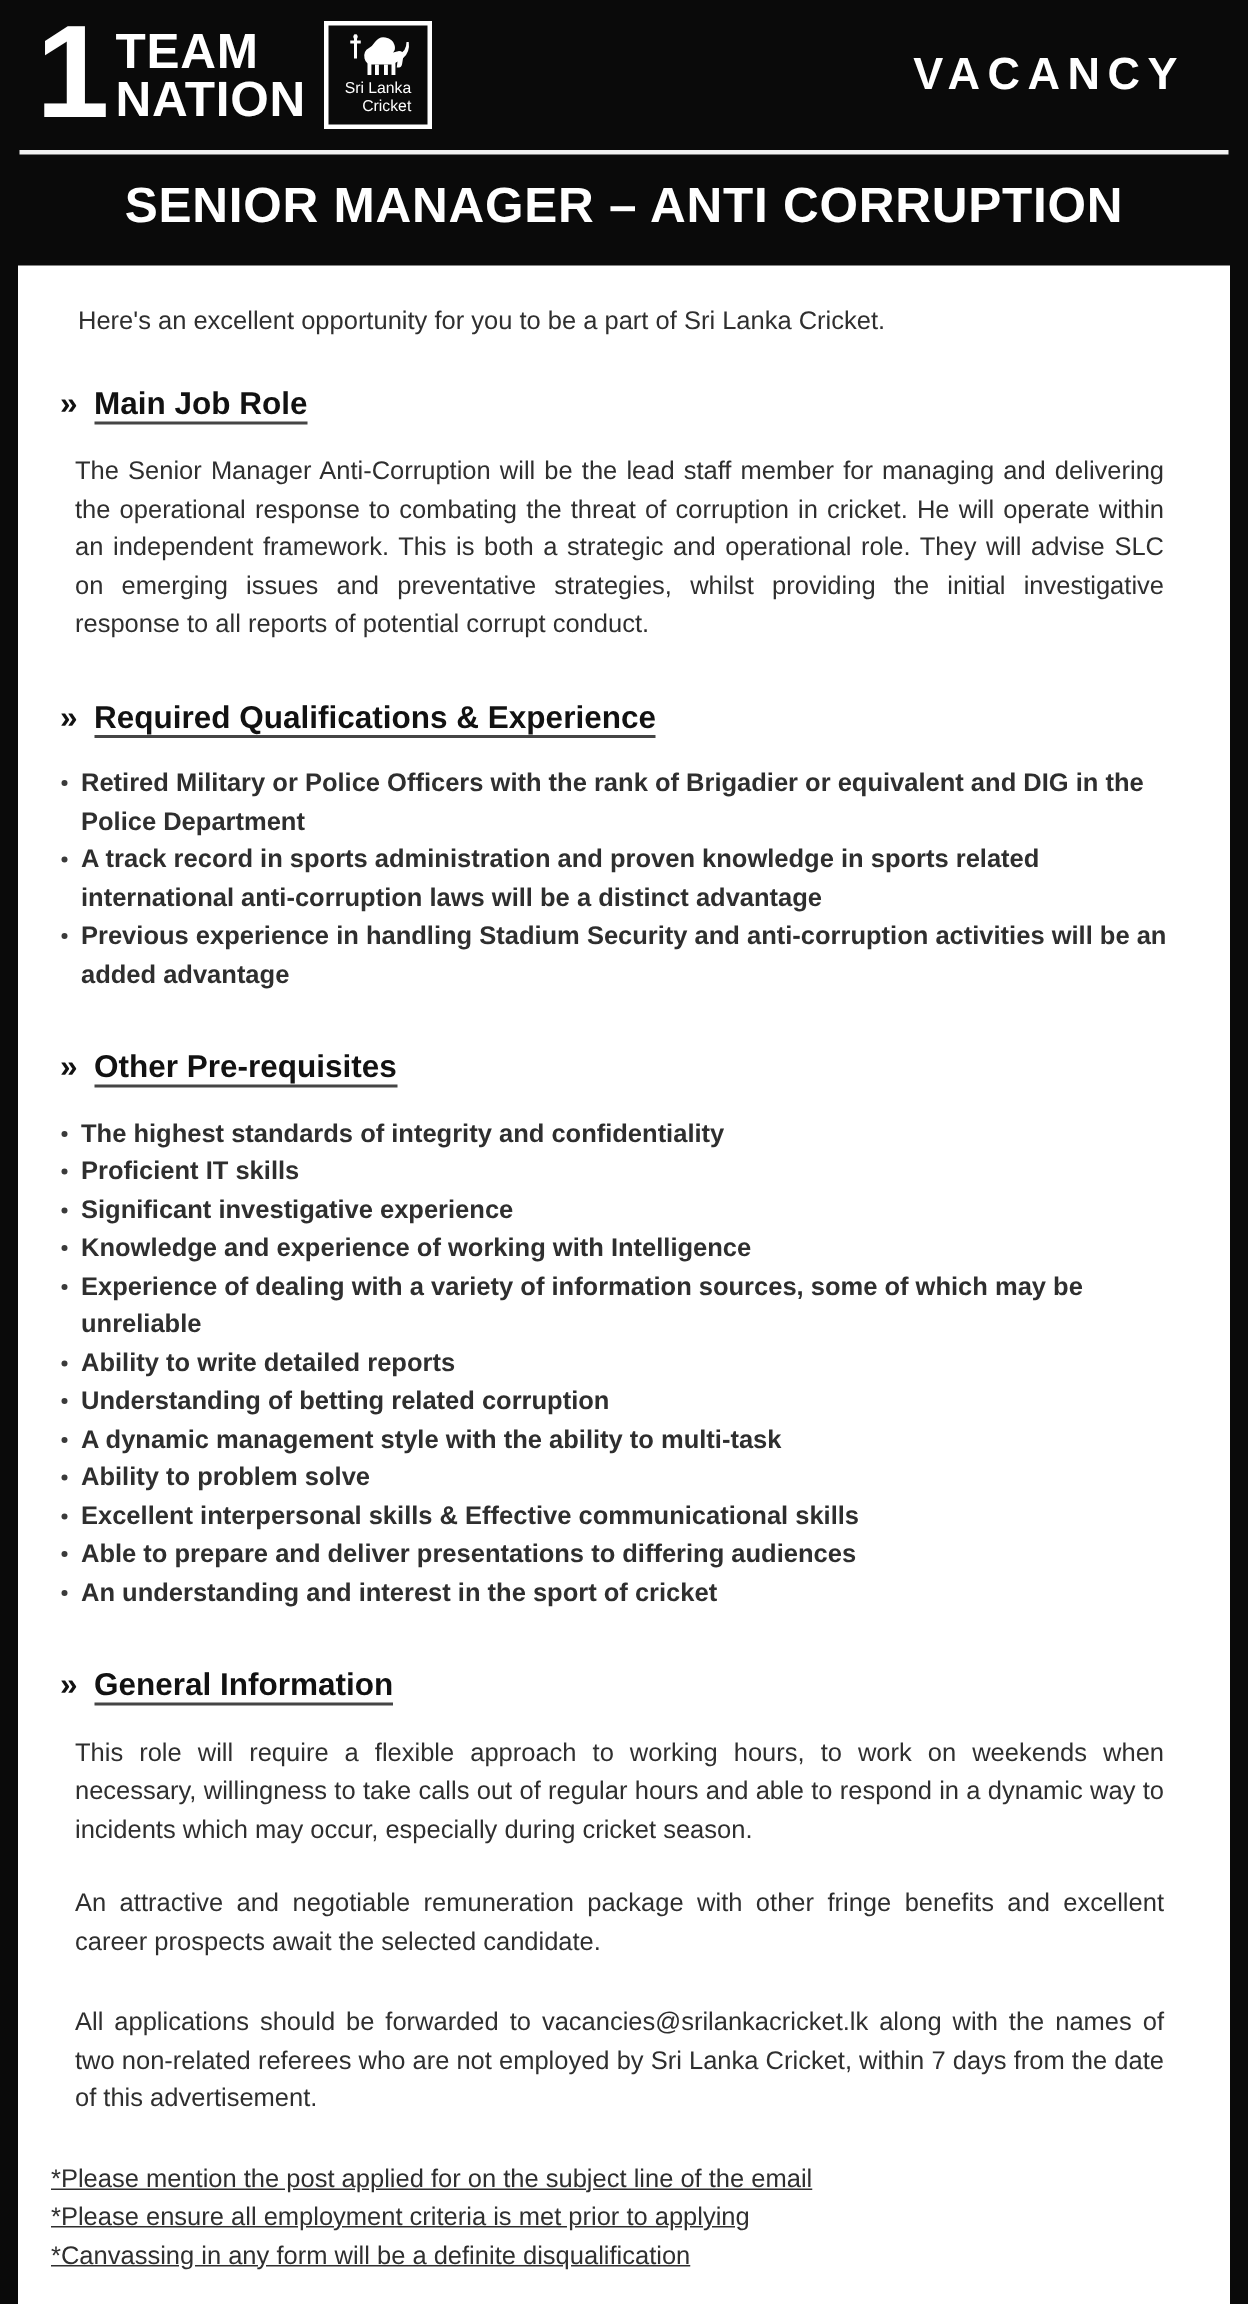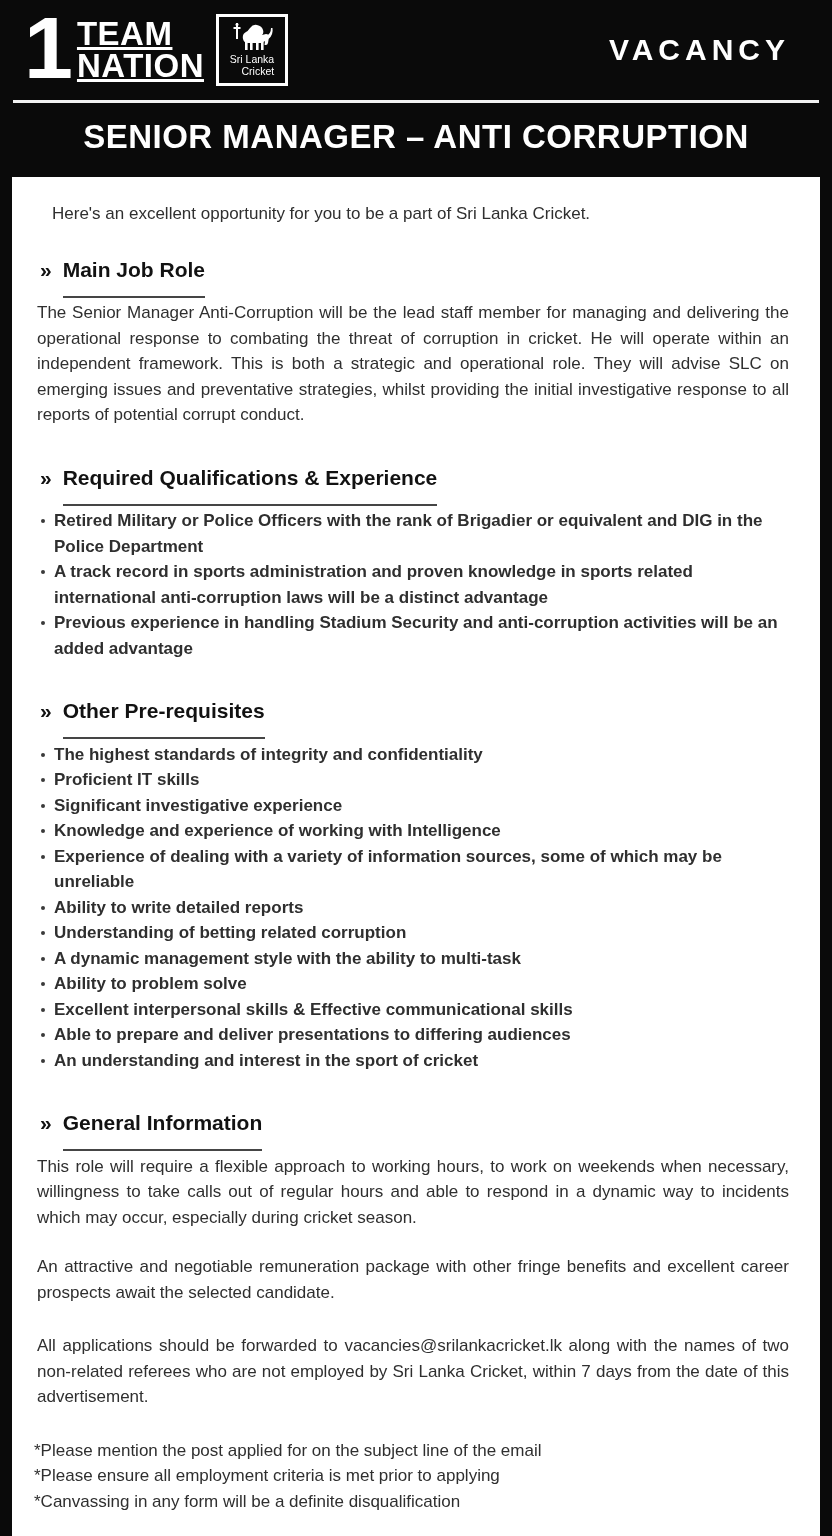--- a/index.html
+++ b/index.html
@@ -35,21 +35,20 @@
     line-height: 0.78;
     letter-spacing: -4px;
     transform: translateY(-2px);
   }
   .logo-stack {
     color: #ffffff;
     font-weight: 800;
     font-size: 33px;
     line-height: 0.98;
     letter-spacing: 0.5px;
-    text-decoration: underline;
   }
   .slc-box {
     width: 72px;
     height: 72px;
     border: 3px solid #ffffff;
     box-sizing: border-box;
     display: flex;
     flex-direction: column;
     align-items: center;
     justify-content: center;
@@ -109,26 +108,26 @@
     font-size: 21px;
     font-weight: 700;
     margin: 27px 0 15px;
     padding-left: 6px;
   }
   .section-heading .marker {
     margin-right: 11px;
   }
   .section-heading .ht {
     border-bottom: 2px solid #454545;
-    padding-bottom: 15px;
+    padding-bottom: 0;
   }
   .heading-gap-lg { margin-top: 34px; }
   .para {
     text-align: justify;
-    margin: 3px;
+    margin: 16px;
   }
   .para + .para { margin-top: 24px; }
   .para-gap-lg { margin-top: 28px !important; }
   ul.bullets {
     list-style: none;
     margin: 0;
     padding: 0;
     font-weight: bold;
   }
   .bullets li {
@@ -140,20 +139,21 @@
     position: absolute;
     left: 7px;
     top: 11px;
     width: 4px;
     height: 4px;
     border-radius: 50%;
     background: #3a3a3a;
   }
   .notes {
     margin-top: 28px;
+    text-decoration: underline;
   }
 </style>
 </head>
 <body>
 
 <header class="header">
   <div class="logo-group">
     <span class="logo-one">1</span>
     <div class="logo-stack">
       <div>TEAM</div>

